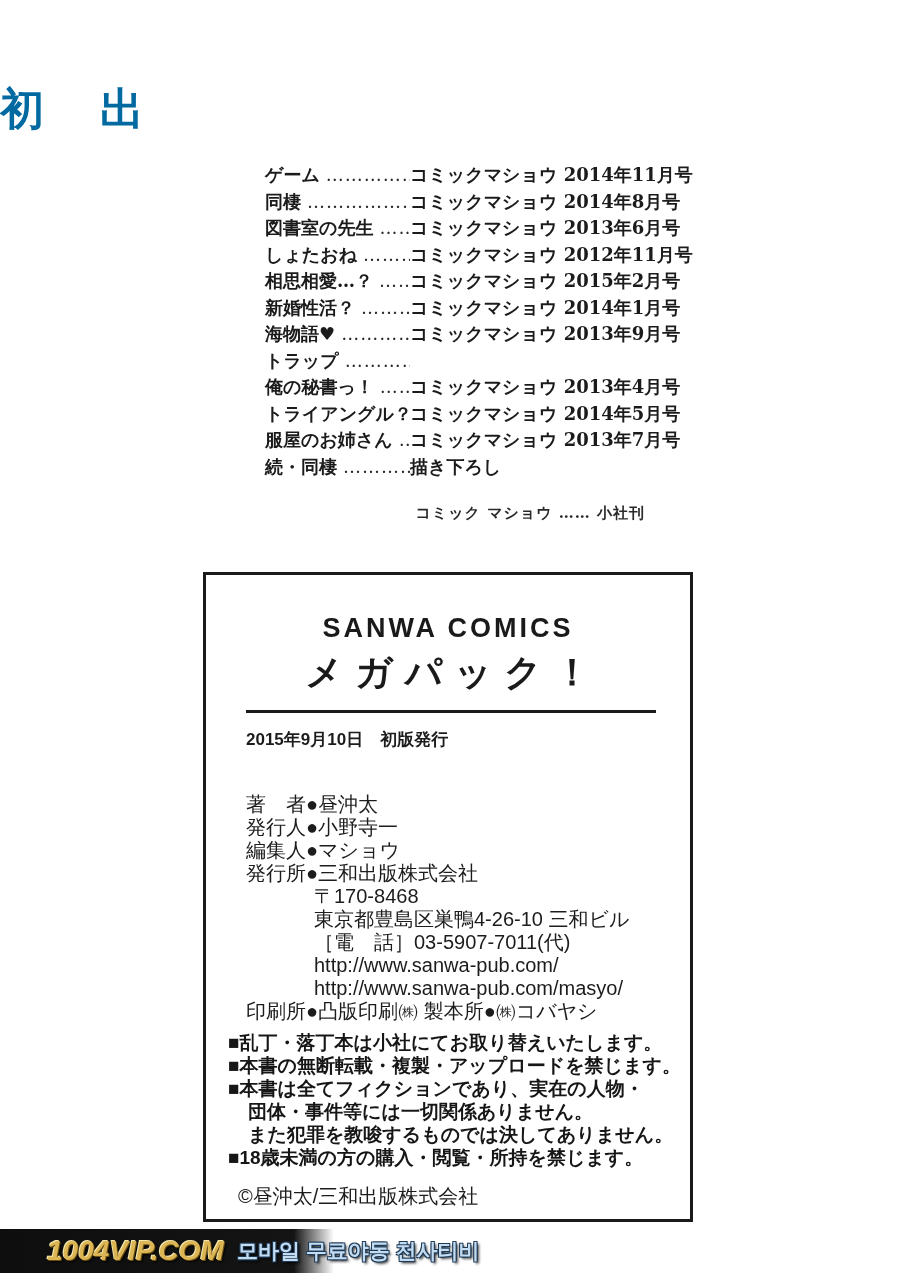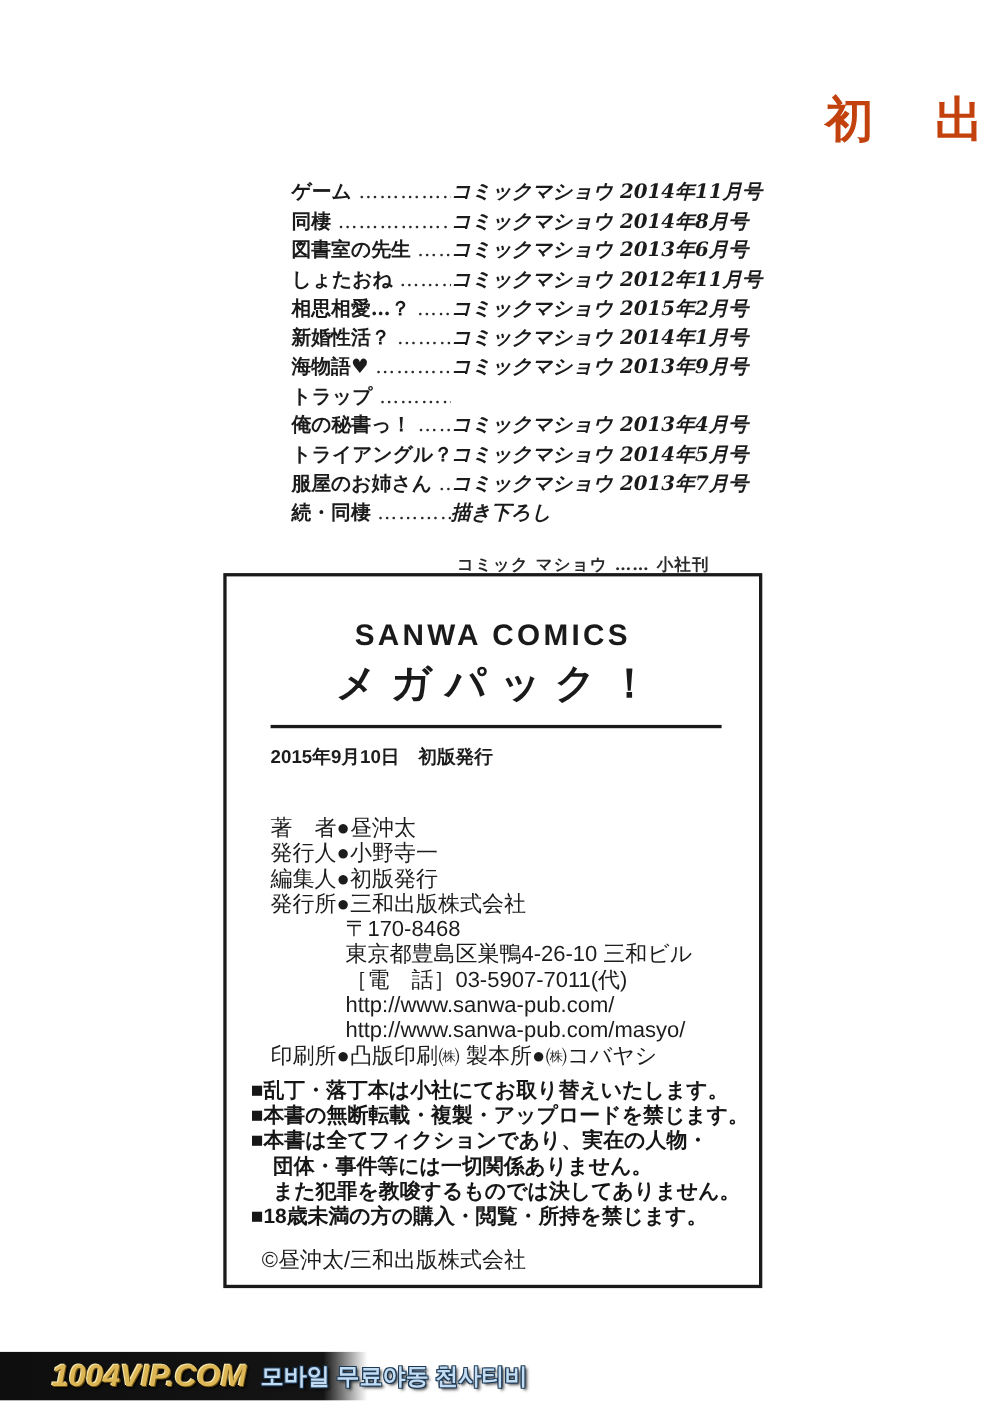--- a/index.html
+++ b/index.html
@@ -8,46 +8,46 @@
     background:#ffffff;
     position:relative;
     overflow:hidden;
     font-family:"Liberation Sans","DejaVu Sans",sans-serif;
     color:#1c1c1c;
   }
 
   
   .page-title{
     position:absolute;top:80px;left:0;width:900px;
-    text-align:right;
+    text-align:left;
     font-family:"DejaVu Serif","Liberation Serif",serif;
-    font-size:44px;font-weight:700;color:#c2410c;
+    font-size:44px;font-weight:700;color:#0369a1;
     letter-spacing:6px;margin:0;
   }
   .pub-list{
     position:absolute;top:162px;left:265px;width:384px;
     font-family:"DejaVu Serif","Liberation Serif",serif;
     font-size:18px;font-weight:700;color:#1b1b1b;
   }
   .pub-row{display:flex;align-items:baseline;height:26.5px;line-height:26.5px;}
   .pub-left{display:flex;width:145px;min-width:145px;align-items:baseline;}
   .pub-title{white-space:nowrap;padding-right:6px;}
   .dot-leader{
     flex:1;overflow:hidden;white-space:nowrap;
     font-weight:400;letter-spacing:1px;color:#2a2a2a;
   }
-  .pub-source{white-space:nowrap;font-style:italic;}
+  .pub-source{white-space:nowrap;}
   .publisher-note{
     margin-top:24px;text-align:right;padding-right:4px;
     font-size:15px;font-weight:700;letter-spacing:1px;color:#2a2a2a;
   }
 
   
   .colophon-box{
-    position:absolute;top:521px;left:203px;
+    position:absolute;top:572px;left:203px;
     width:484px;height:644px;
     border:3px solid #1a1a1a;
     background:#ffffff;
   }
   .imprint{
     margin-top:38px;text-align:center;
     font-size:27px;font-weight:700;letter-spacing:3px;color:#1a1a1a;
   }
   .book-title{
     margin-top:4px;text-align:center;
@@ -195,21 +195,21 @@
 
   <div class="colophon-box">
     <div class="imprint">SANWA COMICS</div>
     <div class="book-title">メガパック！</div>
     <div class="title-rule"></div>
     <div class="date-line">2015年9月10日　初版発行</div>
 
     <div class="credits">
       <div>著　者●昼沖太</div>
       <div>発行人●小野寺一</div>
-      <div>編集人●初版発行</div>
+      <div>編集人●マショウ</div>
       <div>発行所●三和出版株式会社</div>
       <div class="indent">〒170-8468</div>
       <div class="indent">東京都豊島区巣鴨4-26-10 三和ビル</div>
       <div class="indent">［電　話］03-5907-7011(代)</div>
       <div class="indent">http://www.sanwa-pub.com/</div>
       <div class="indent">http://www.sanwa-pub.com/masyo/</div>
       <div>印刷所●凸版印刷㈱ 製本所●㈱コバヤシ</div>
     </div>
 
     <div class="notices">

